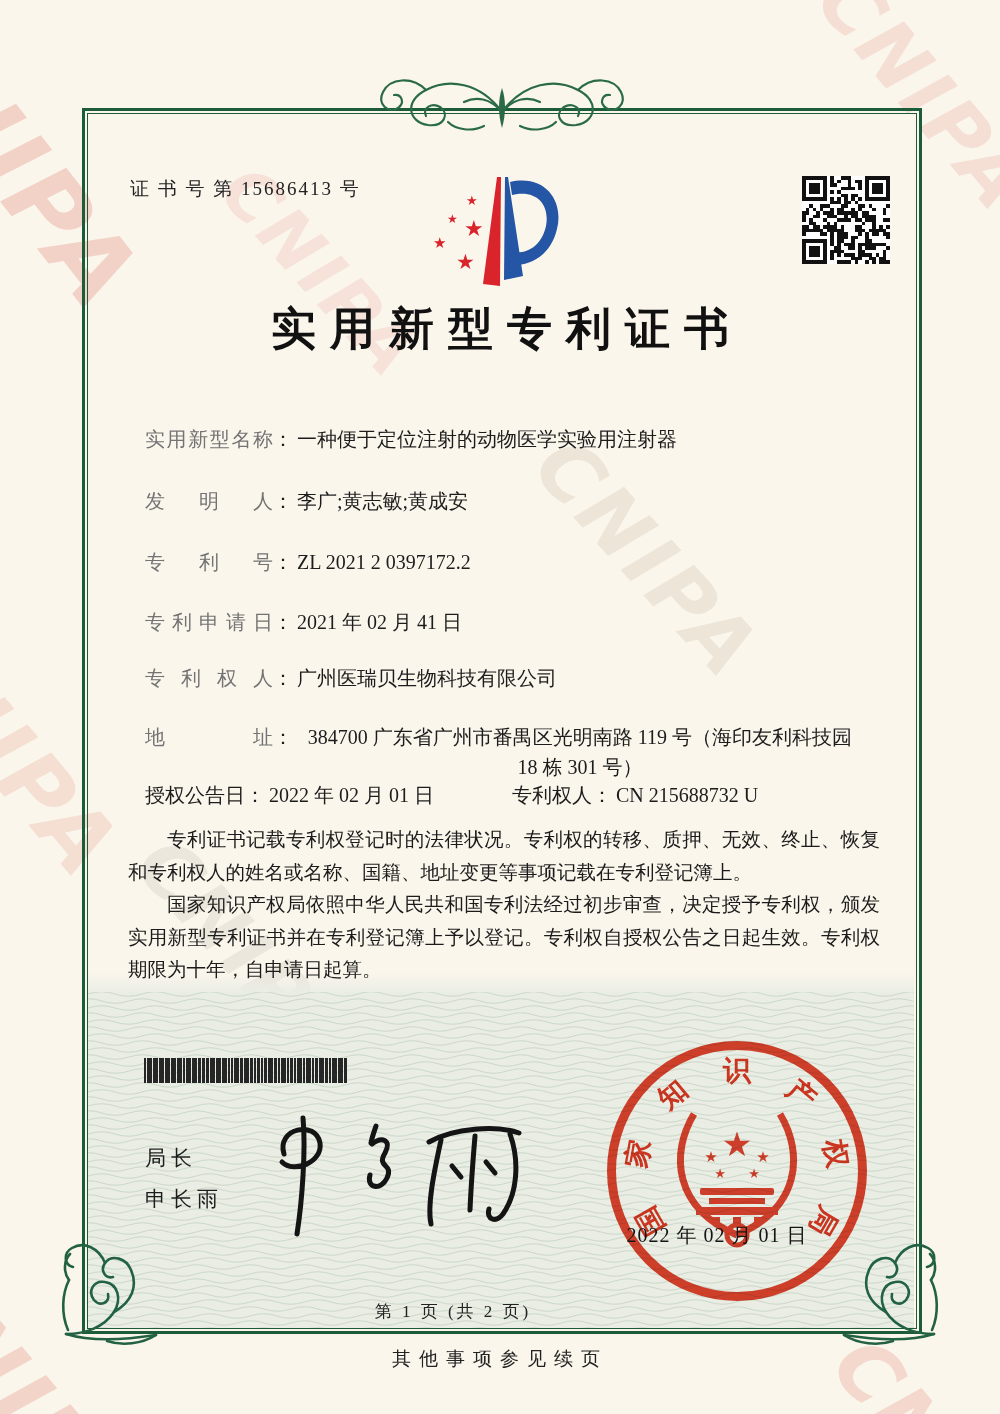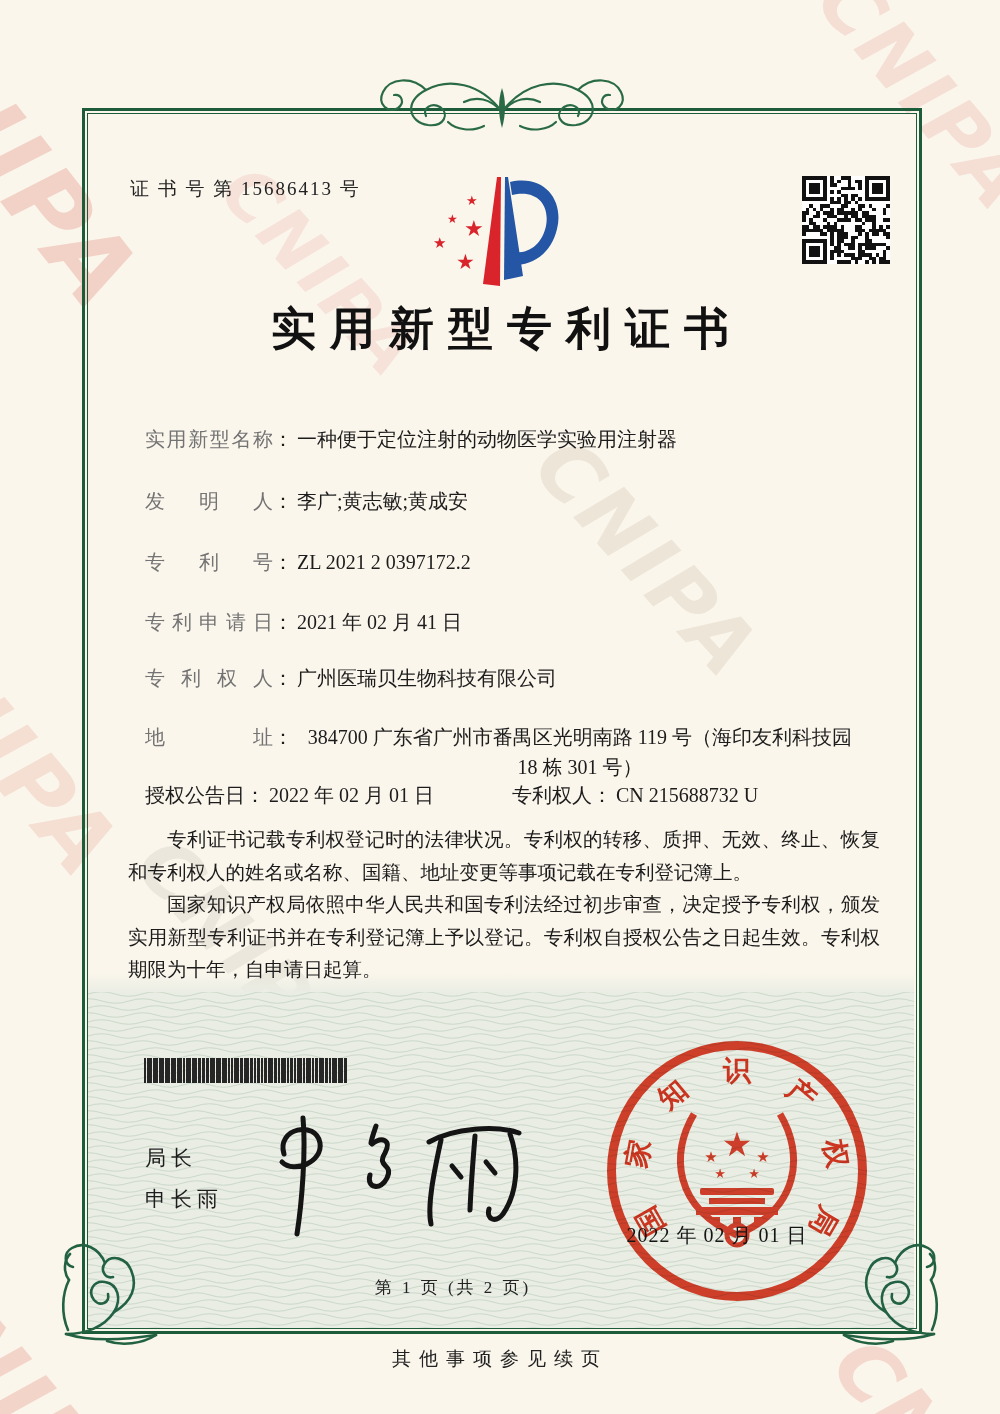--- a/index.html
+++ b/index.html
@@ -73,21 +73,21 @@
   .seal-char{
     position:absolute;left:50%;top:50%;font-size:28px;font-weight:700;
     color:var(--sealred,#e03a24);font-family:"Liberation Serif","DejaVu Serif",serif;
   }
   .seal-emblem{position:absolute;left:63px;top:60px;opacity:.95;}
   .seal-date{
     position:absolute;left:10px;top:184px;width:206px;text-align:center;
     font-size:20px;letter-spacing:1px;color:#161616;z-index:4;
   }
   .pageinfo{
-    position:absolute;left:0;top:284px;width:730px;text-align:center;
+    position:absolute;left:0;top:308px;width:730px;text-align:center;
     font-size:17px;letter-spacing:3px;color:#222;
   }
   .footnote{
     position:absolute;left:0;top:1346px;width:1000px;text-align:center;
     font-size:19px;letter-spacing:8px;color:#222;z-index:3;
   }
   .ornament{position:absolute;z-index:4;}
   .logo{position:absolute;left:420px;top:168px;width:160px;height:130px;}
   .logo .star{position:absolute;color:var(--logored,#d9242b);line-height:1;
     font-family:"DejaVu Sans",sans-serif;}

